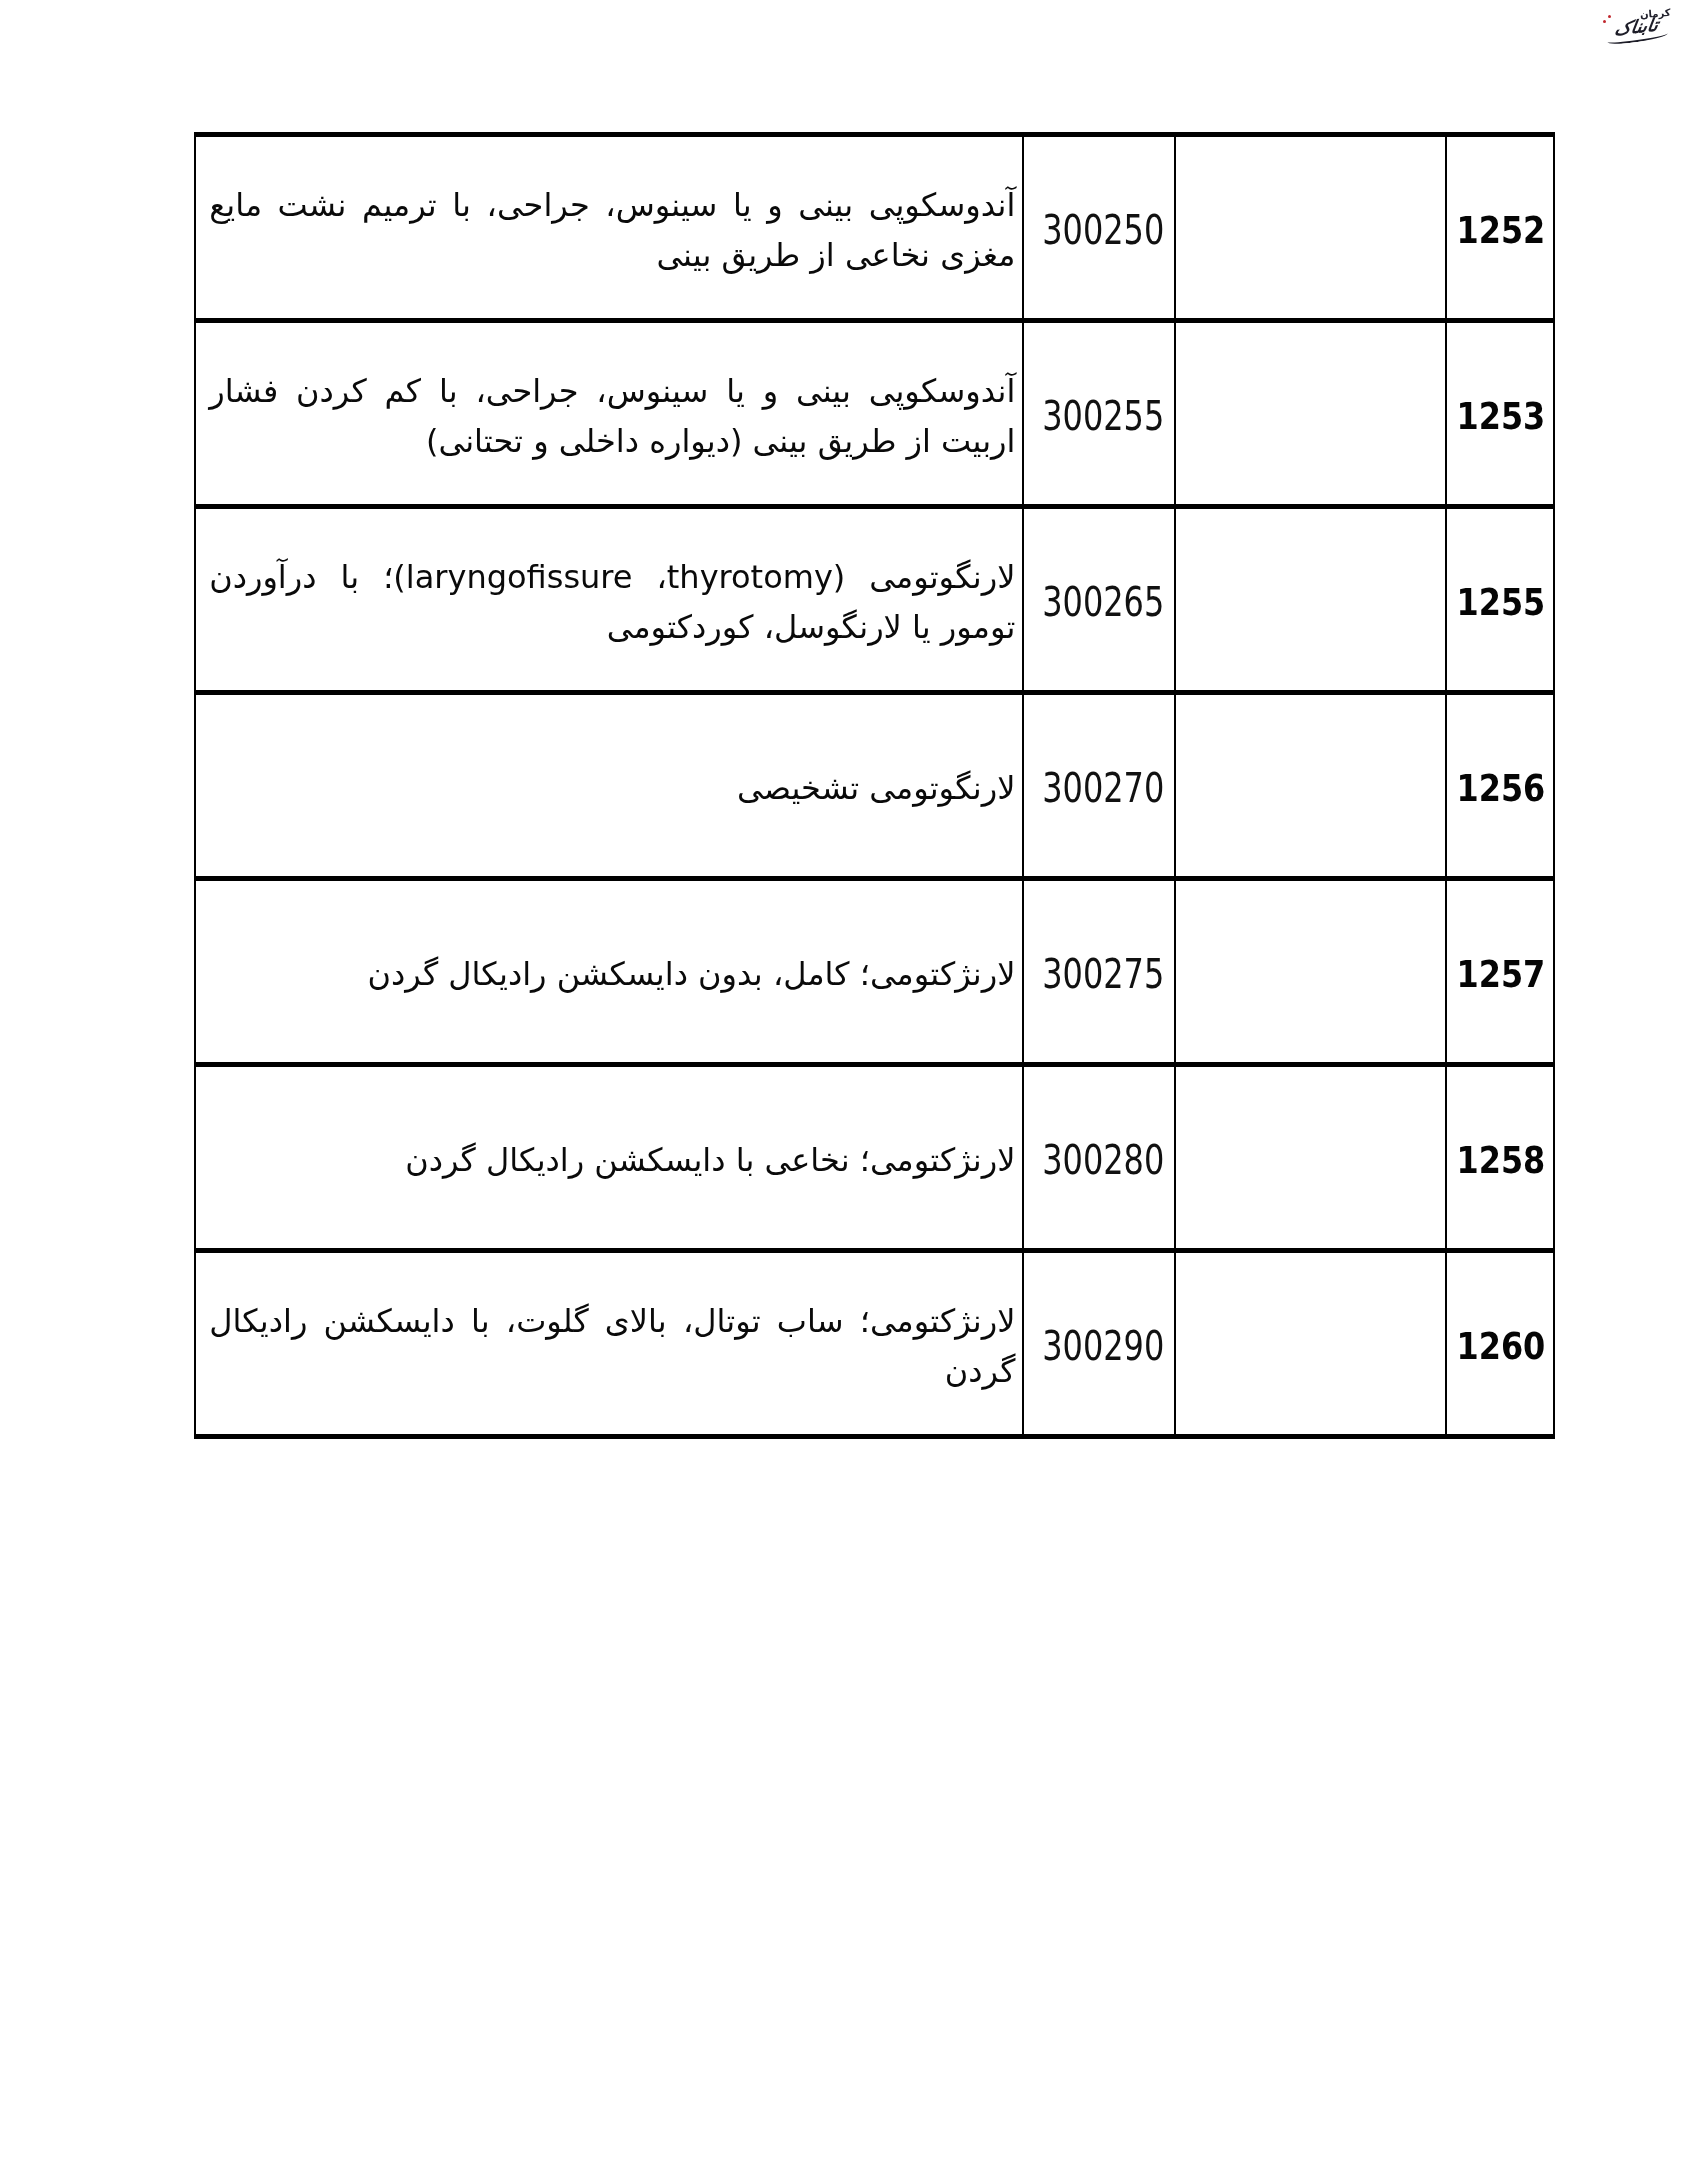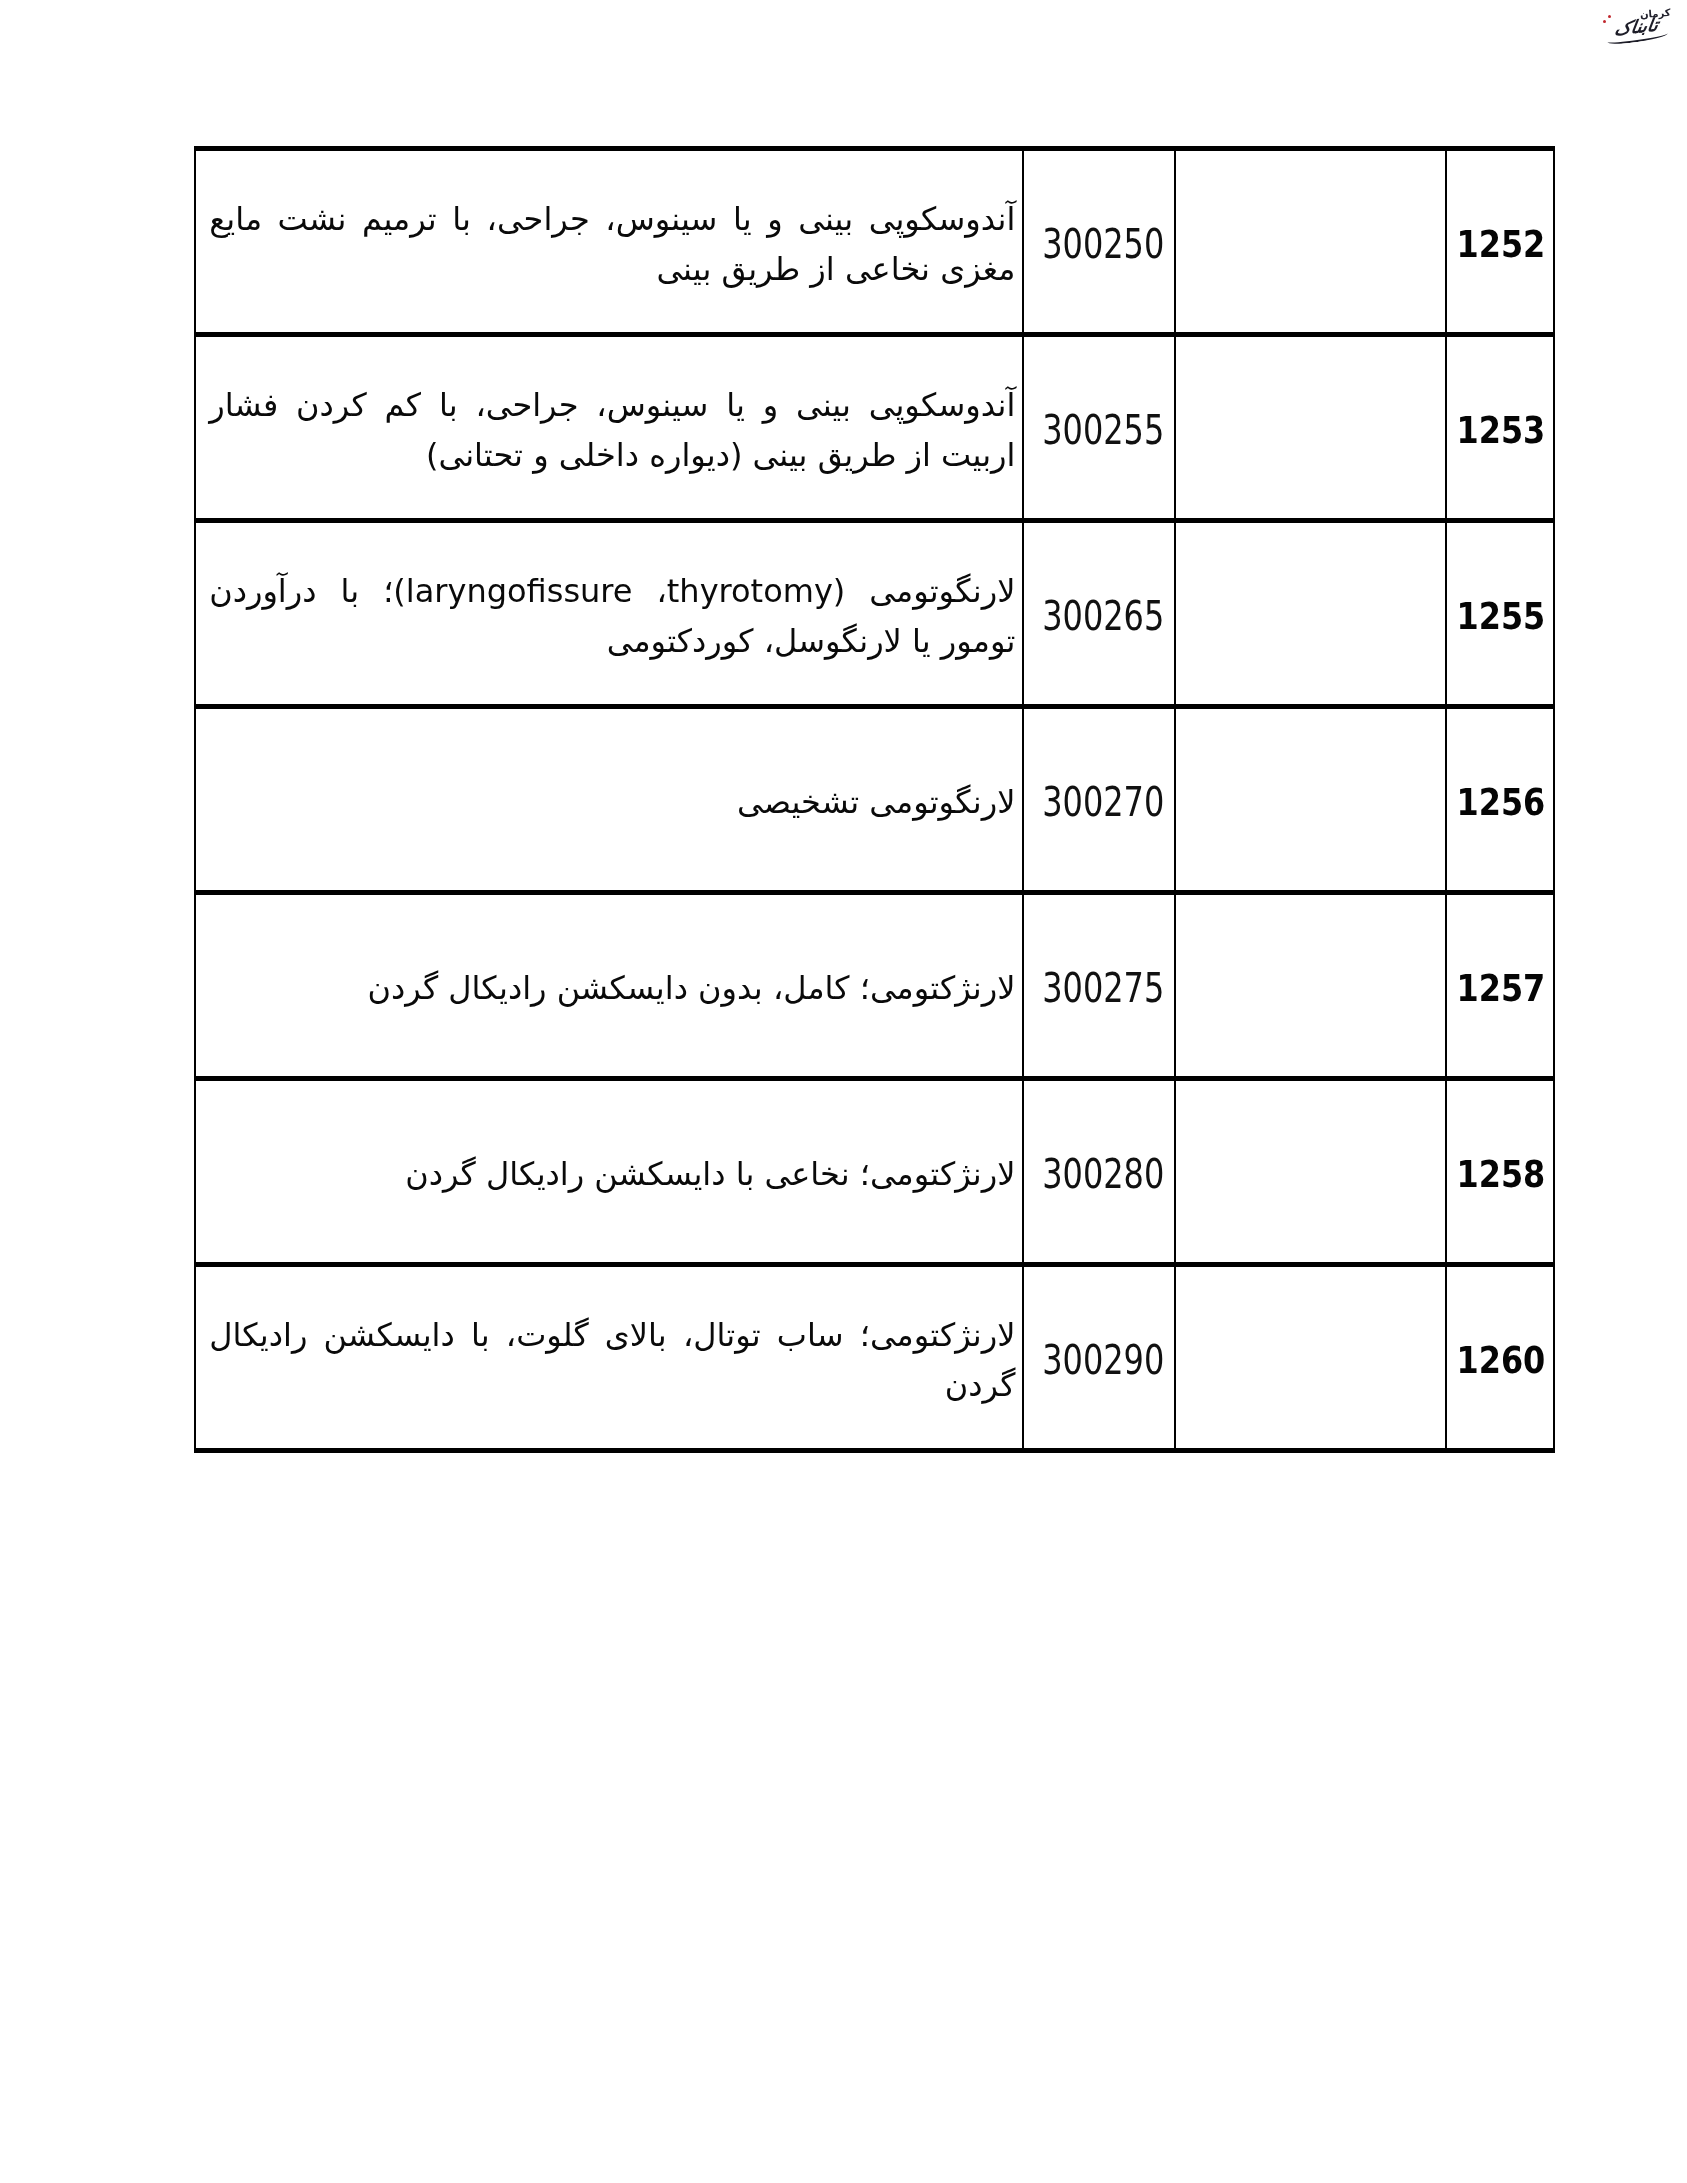--- a/index.html
+++ b/index.html
@@ -59,21 +59,21 @@
     border-radius: 50%;
     background: #c1272d;
   }
   .logo .dot.d1 { top: 8px; right: 64px; }
   .logo .dot.d2 { top: 13.2px; right: 69px; }
 
   
   table.codes {
     position: absolute;
     left: 194px;
-    top: 146px;
+    top: 132px;
     width: 1359px;
     border-collapse: collapse;
     table-layout: fixed;
   }
   table.codes td {
     border-left: 2.6px solid #000;
     border-right: 2.6px solid #000;
     border-top: 5.3px solid #000;
     border-bottom: 5.3px solid #000;
     vertical-align: middle;

